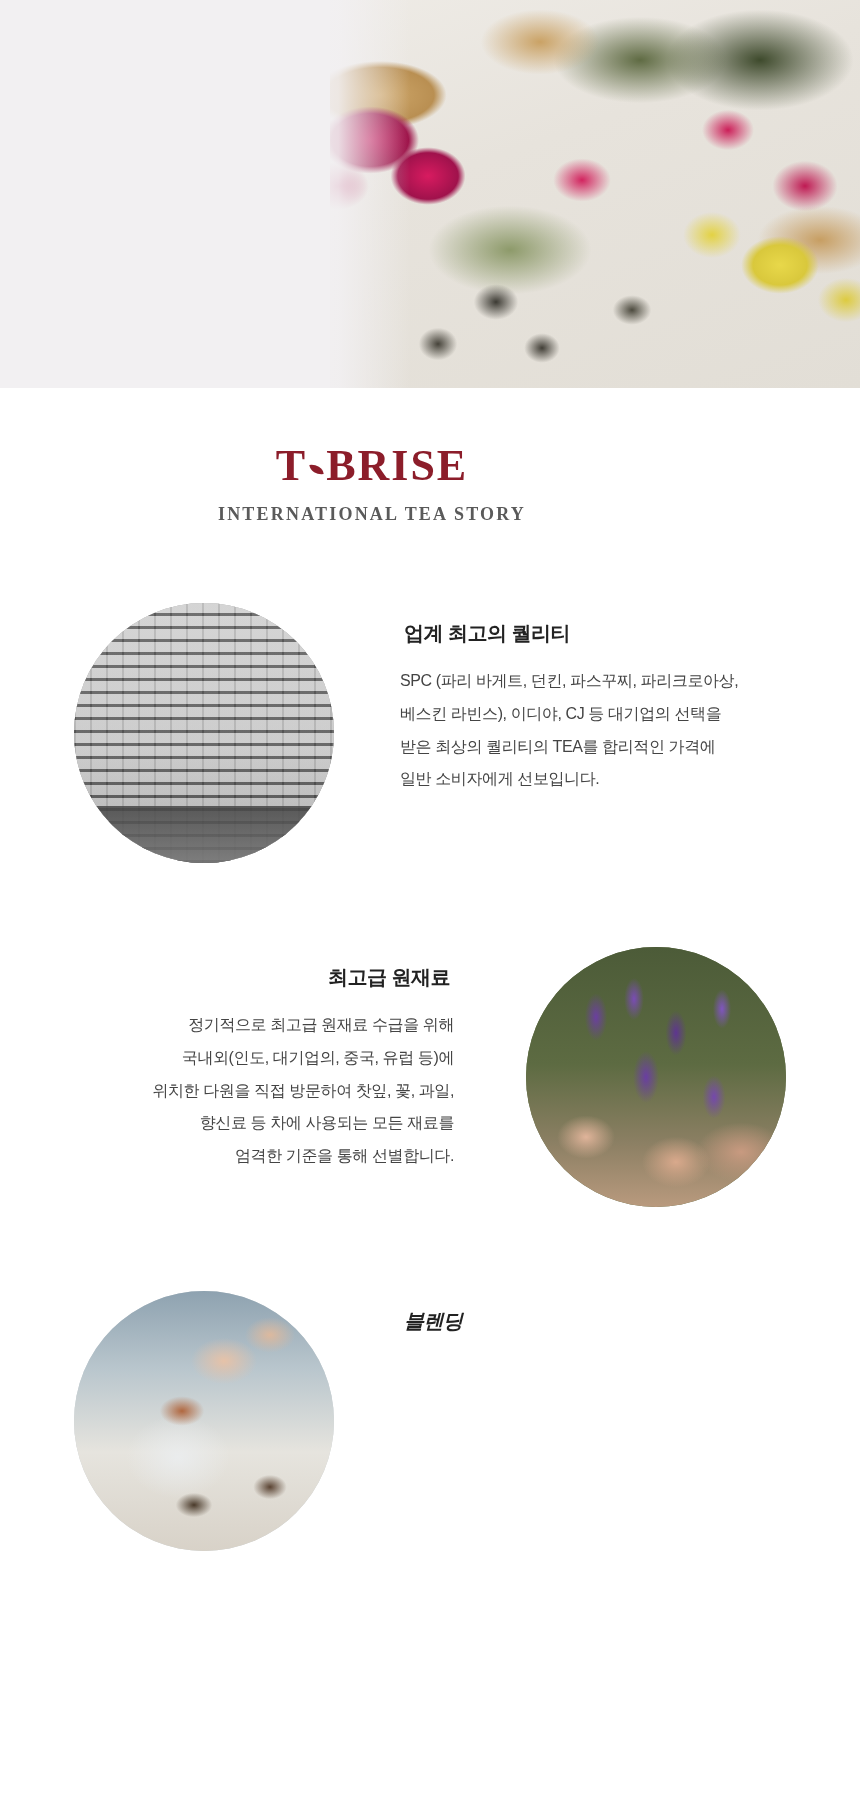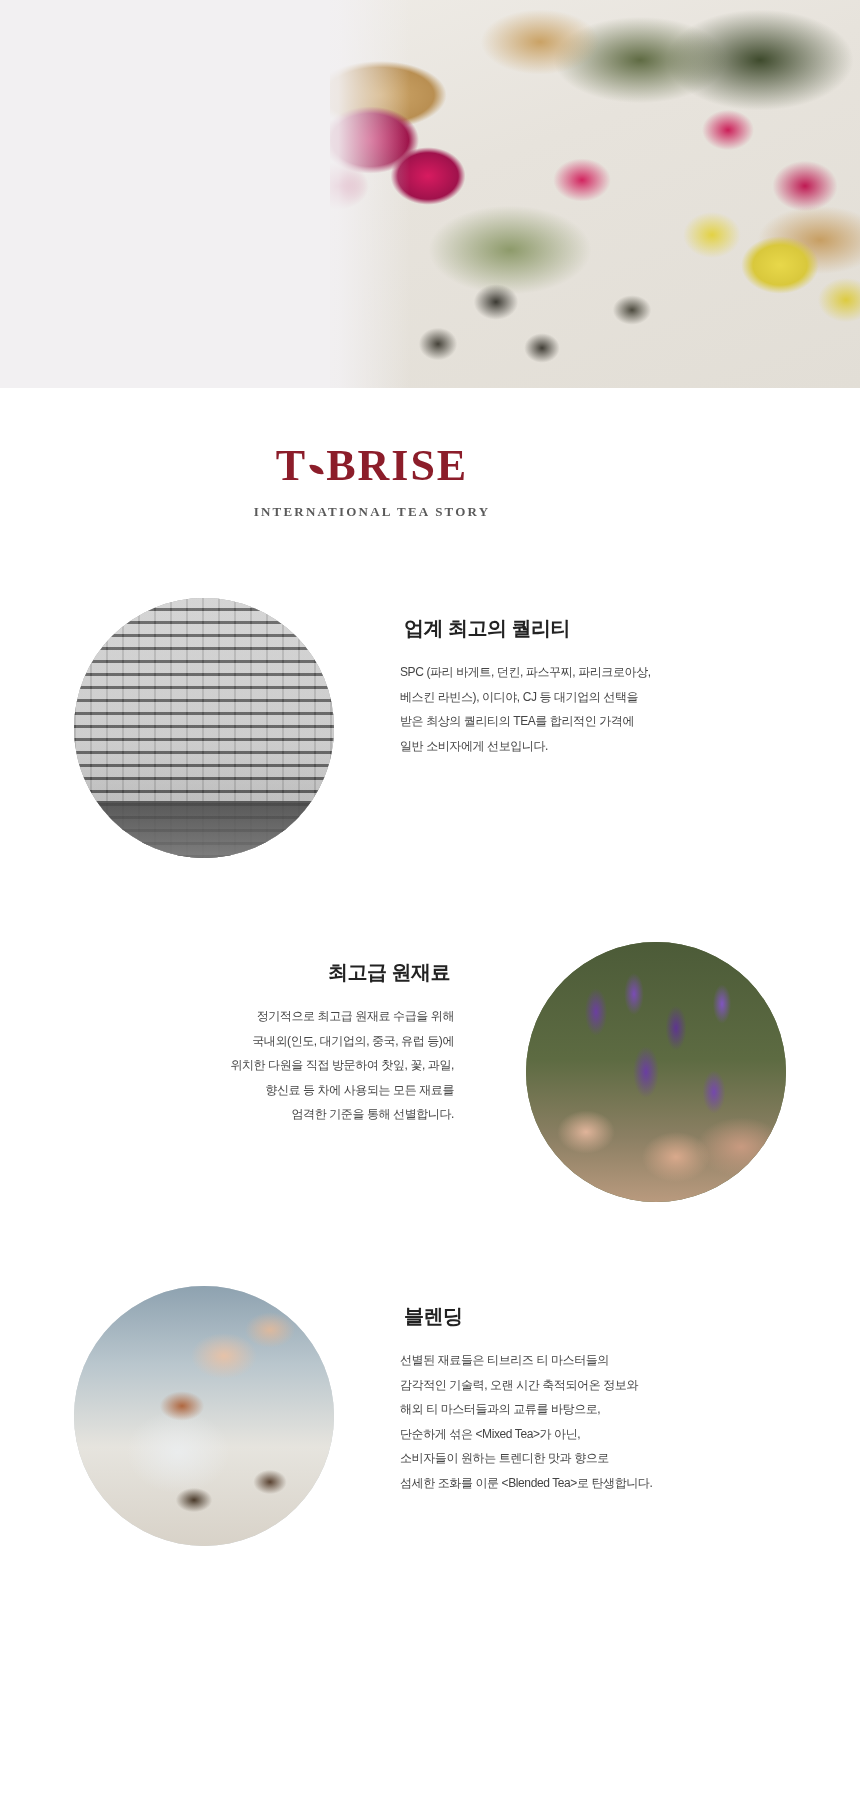--- a/index.html
+++ b/index.html
@@ -130,21 +130,21 @@
     content: "";
     position: absolute;
     left: 2px; top: 3px;
     width: 13px; height: 11px;
     background: #8c1d2a;
     border-radius: 0 100% 0 100%;
     transform: rotate(-8deg);
   }
   .logo-tagline {
     font-family: "Liberation Serif", "DejaVu Serif", serif;
-    font-size: 13px;
+    font-size: 18px;
     letter-spacing: 2.2px;
     color: #5a5a5a;
     margin-top: 16px;
     font-weight: bold;
   }
 
   
   .feature {
     position: relative;
     width: 860px;
@@ -235,30 +235,30 @@
     bottom: 1px;
     height: 10px;
     background: #b5df5b;
     z-index: -1;
   }
   .feature-heading span.txt { position: relative; z-index: 2; }
   .feature-heading.wide-rule { padding-right: 60px; }
   .feature-heading.wide-rule-left { padding-left: 60px; }
 
   .feature-body {
-    font-size: 12px;
+    font-size: 16px;
     line-height: 2.05;
     color: #444444;
     letter-spacing: -0.4px;
     white-space: pre-line;
   }
 
   .sec-quality { margin-top: 4px; }
   .sec-material { margin-top: 34px; }
-  .sec-blending { margin-top: 34px; height: 330px; }
+  .sec-blending { margin-top: 34px; height: 330px; font-style: italic; }
   .spacer-bottom { height: 60px; }
 </style>
 </head>
 <body>
 
 <div class="page">
 
   <section class="hero">
     <div class="hero-photo"></div>
     <div class="hero-left"></div>
@@ -312,23 +312,17 @@
 
   <section class="feature sec-blending">
     <div class="circle left">
       <div class="photo-teapot"></div>
     </div>
     <div class="feature-text right-side">
       <div class="feature-heading wide-rule">
         <span class="hl" style="background: rgb(181, 223, 91);"></span>
         <span class="txt">블렌딩</span>
       </div>
-      <div class="feature-body">선별된 재료들은 티브리즈 티 마스터들의
-감각적인 기술력, 오랜 시간 축적되어온 정보와
-해외 티 마스터들과의 교류를 바탕으로,
-단순하게 섞은 &lt;Mixed Tea&gt;가 아닌,
-소비자들이 원하는 트렌디한 맛과 향으로
-섬세한 조화를 이룬 &lt;Blended Tea&gt;로 탄생합니다.</div>
     </div>
   </section>
 
   <div class="spacer-bottom"></div>
 </div>
 
 </body></html>

